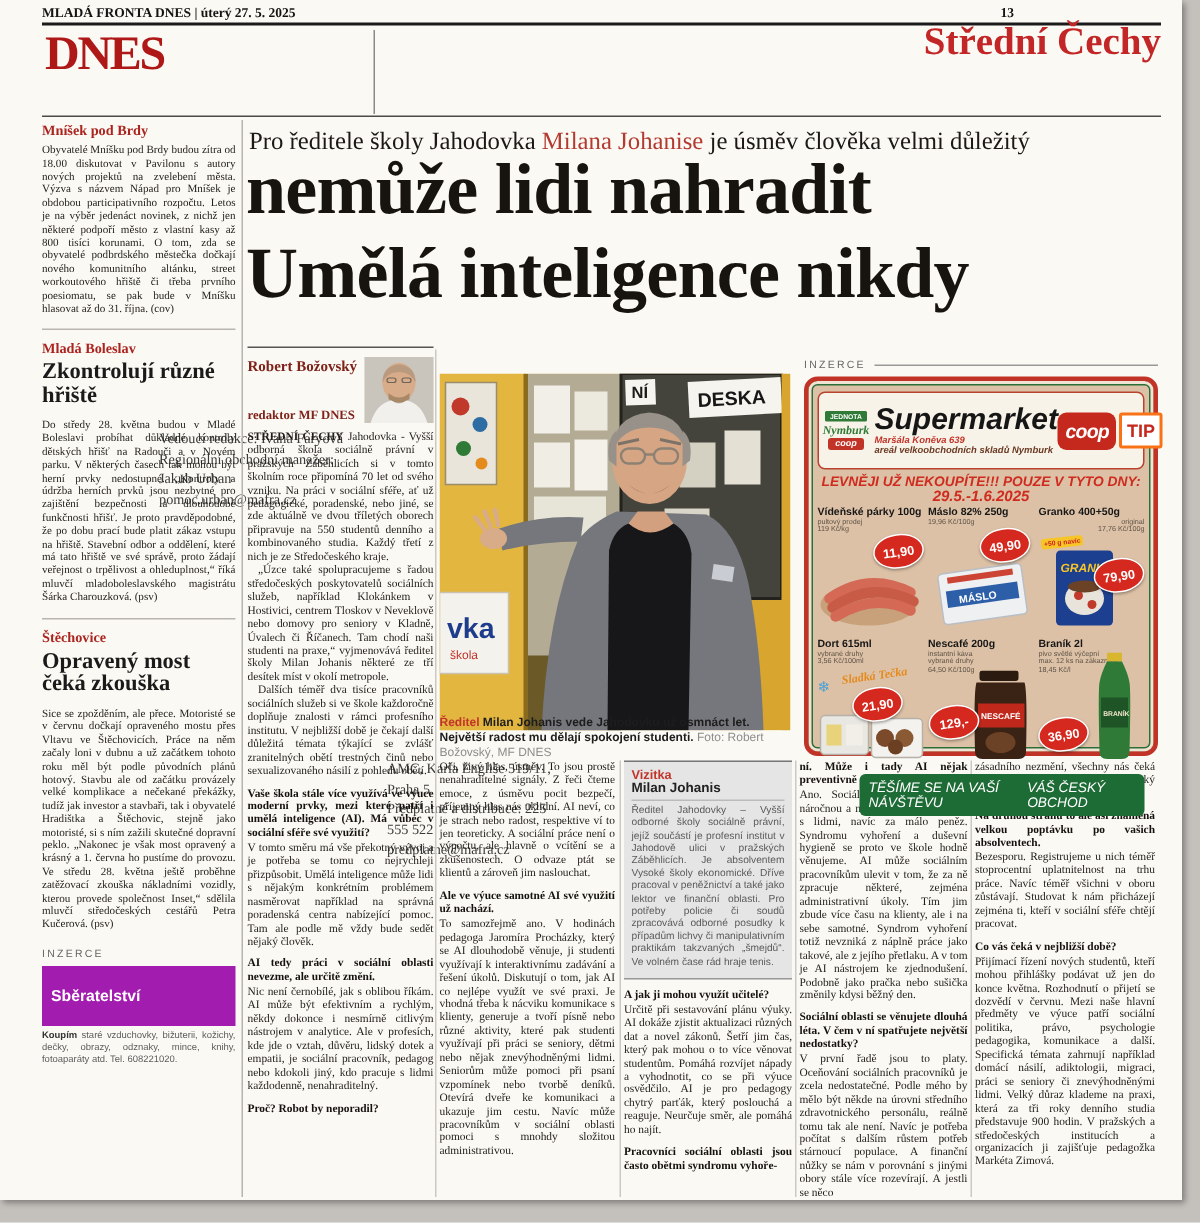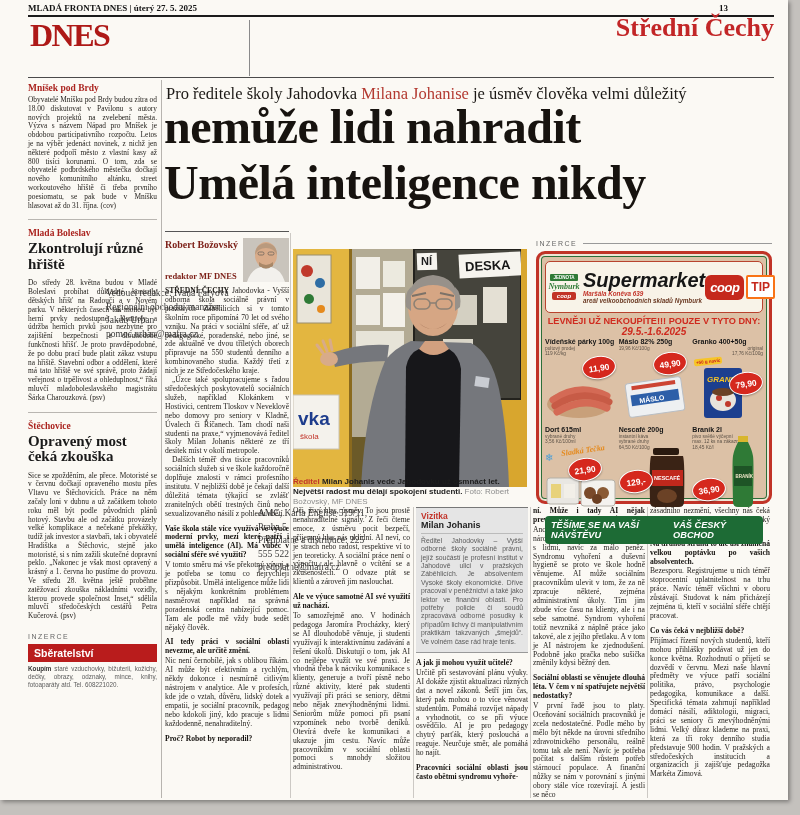--- a/index.html
+++ b/index.html
@@ -3,43 +3,43 @@
 <meta charset="utf-8">
 <style>
   html,body{margin:0;padding:0;}
   body{width:800px;height:815px;background:#c4c1bd;position:relative;overflow:hidden;
        font-family:"Liberation Serif",serif;-webkit-font-smoothing:antialiased;}
   .paper{position:absolute;left:0;top:0;width:788px;height:800px;background:#fbf9f4;
          box-shadow:2px 2px 4px rgba(0,0,0,.35);}
   .abs{position:absolute;}
 
   
-  .topline{left:28px;top:3px;width:700px;display:flex;justify-content:space-between;
+  .topline{left:28px;top:3px;width:648px;display:flex;justify-content:space-between;
            font-size:9px;font-weight:bold;color:#141414;align-items:flex-end;}
   .topline .date{font-weight:bold;}
   .rule1{left:28px;top:15px;width:746px;height:2px;background:#1b1b1b;}
   .dnes-logo{left:30px;top:17px;font-size:32px;font-weight:bold;color:#ae1917;letter-spacing:-1.5px;}
   .mast-col{top:21px;font-size:9.5px;line-height:13.5px;color:#3a3a3a;}
   .mast-col.c1{left:106px;}
   .mast-col.c2{left:258px;}
   .mast-divider{left:249px;top:20px;width:1px;height:56px;background:#8a8a8a;}
   .section-title{left:470px;top:13px;width:304px;text-align:right;font-size:26px;
                  font-weight:bold;color:#c22627;}
   .rule2{left:28px;top:77px;width:746px;height:1px;background:#4a4a4a;}
 
   
   .sidebar{left:28px;top:83px;width:129px;}
   .side-region{color:#ab241f;font-weight:bold;font-size:9.5px;margin:0 0 3px;}
   .side-title{font-size:15px;line-height:15.5px;font-weight:bold;color:#1a1a1a;margin:0 0 7px;}
   .side-body{font-size:7.4px;line-height:8.8px;text-align:justify;color:#26231f;}
   .side-div{height:1px;background:#b9b6b1;margin:9px 0 8px;}
   .inzerce-label{font-family:"Liberation Sans",sans-serif;font-size:7px;letter-spacing:1.5px;
                  color:#666;margin:12px 0 4px;}
-  .sber-bar{background:#b91c1c;color:#fff;font-family:"Liberation Sans",sans-serif;
-            font-weight:bold;font-size:10.5px;padding:3px 6px;}
+  .sber-bar{background:#a21caf;color:#fff;font-family:"Liberation Sans",sans-serif;
+            font-weight:bold;font-size:10.5px;padding:14px 6px;}
   .sber-body{font-family:"Liberation Sans",sans-serif;font-size:6.3px;line-height:7.8px;
              color:#5c5c5c;margin-top:3px;text-align:justify;}
   .sber-body b{color:#333;}
 
   
   .main-divider{left:161px;top:80px;width:1px;height:718px;background:#b7b4af;}
   .kicker{left:166px;top:84px;width:604px;font-size:16.5px;color:#1b1815;}
   .kicker .nm{color:#b33a31;}
   .headline{left:164px;top:99px;width:608px;font-size:48px;line-height:56px;font-weight:bold;
             color:#17130f;letter-spacing:-0.5px;}
@@ -90,38 +90,38 @@
   .coop-sm{background:#c23327;color:#fff;font-size:6px;font-weight:bold;font-style:italic;
            padding:1px 5px;border-radius:2px;}
   .ad-title-wrap{flex:1;padding-left:4px;}
   .ad-title{font-size:20px;font-weight:bold;font-style:italic;color:#161616;line-height:20px;}
   .ad-addr1{font-size:6.3px;font-weight:bold;font-style:italic;color:#c2342a;}
   .ad-addr2{font-size:6.3px;font-weight:bold;font-style:italic;color:#6b3a24;}
   .coop-big{background:#c5281c;color:#fff;border-radius:6px;font-size:13px;font-weight:bold;
             font-style:italic;padding:5px 5px;letter-spacing:-0.5px;}
   .tip{border:2px solid #f97316;color:#c5281c;background:#fff;font-size:12px;font-weight:bold;
        padding:3px 3px;border-radius:2px;margin-left:2px;}
-  .banner{color:#cf2b1f;font-weight:bold;font-size:9.2px;text-align:center;margin-top:3px;}
+  .banner{color:#cf2b1f;font-weight:bold;font-style:italic;font-size:9.2px;text-align:center;margin-top:3px;}
   .dates{color:#cf2b1f;font-weight:bold;font-style:italic;font-size:10px;text-align:center;}
   .products{display:grid;grid-template-columns:repeat(3,1fr);column-gap:3px;row-gap:2px;margin-top:1px;}
   .product{position:relative;height:86px;}
   .p-name{font-size:7px;font-weight:bold;color:#161616;line-height:7.5px;}
   .p-sub{font-size:4.8px;line-height:5.6px;color:#5d5247;}
   .p-price{position:absolute;z-index:3;background:#d5281e;color:#fff;font-weight:bold;font-size:8.5px;
            width:32px;height:21px;border-radius:50%;display:flex;align-items:center;justify-content:center;
            border:1px solid #fff;transform:rotate(-8deg);box-shadow:0 1px 2px rgba(0,0,0,.35);}
   .p-img{position:absolute;bottom:0;left:0;right:0;}
   .g-badge{position:absolute;z-index:2;background:#f7c527;color:#c22;font-size:4.5px;font-weight:bold;
            padding:1px 2px;transform:rotate(-6deg);border-radius:2px;}
   .brand-script{position:absolute;z-index:2;color:#e58a1d;font-family:"Liberation Serif",serif;
                 font-style:italic;font-weight:bold;font-size:8px;transform:rotate(-8deg);}
   .snow{position:absolute;color:#4d9fd6;font-size:10px;z-index:2;}
-  .ad-footer{background:#1d6b35;border-radius:4px;color:#fff;font-style:italic;font-weight:bold;
+  .ad-footer{background:#1d6b35;border-radius:4px;color:#fff;font-style:italic;font-weight:normal;
              font-size:9.2px;display:flex;justify-content:space-between;align-items:center;
-             padding:4px 6px;margin-top:4px;}
+             padding:4px 6px;margin-top:4px;margin-left:28px;}
 </style>
 </head>
 <body>
 
 <div class="paper"></div>
 
 <div class="abs topline">
   <div>
     <span>MLADÁ FRONTA DNES</span>
     <span class="date">| úterý 27. 5. 2025</span>

